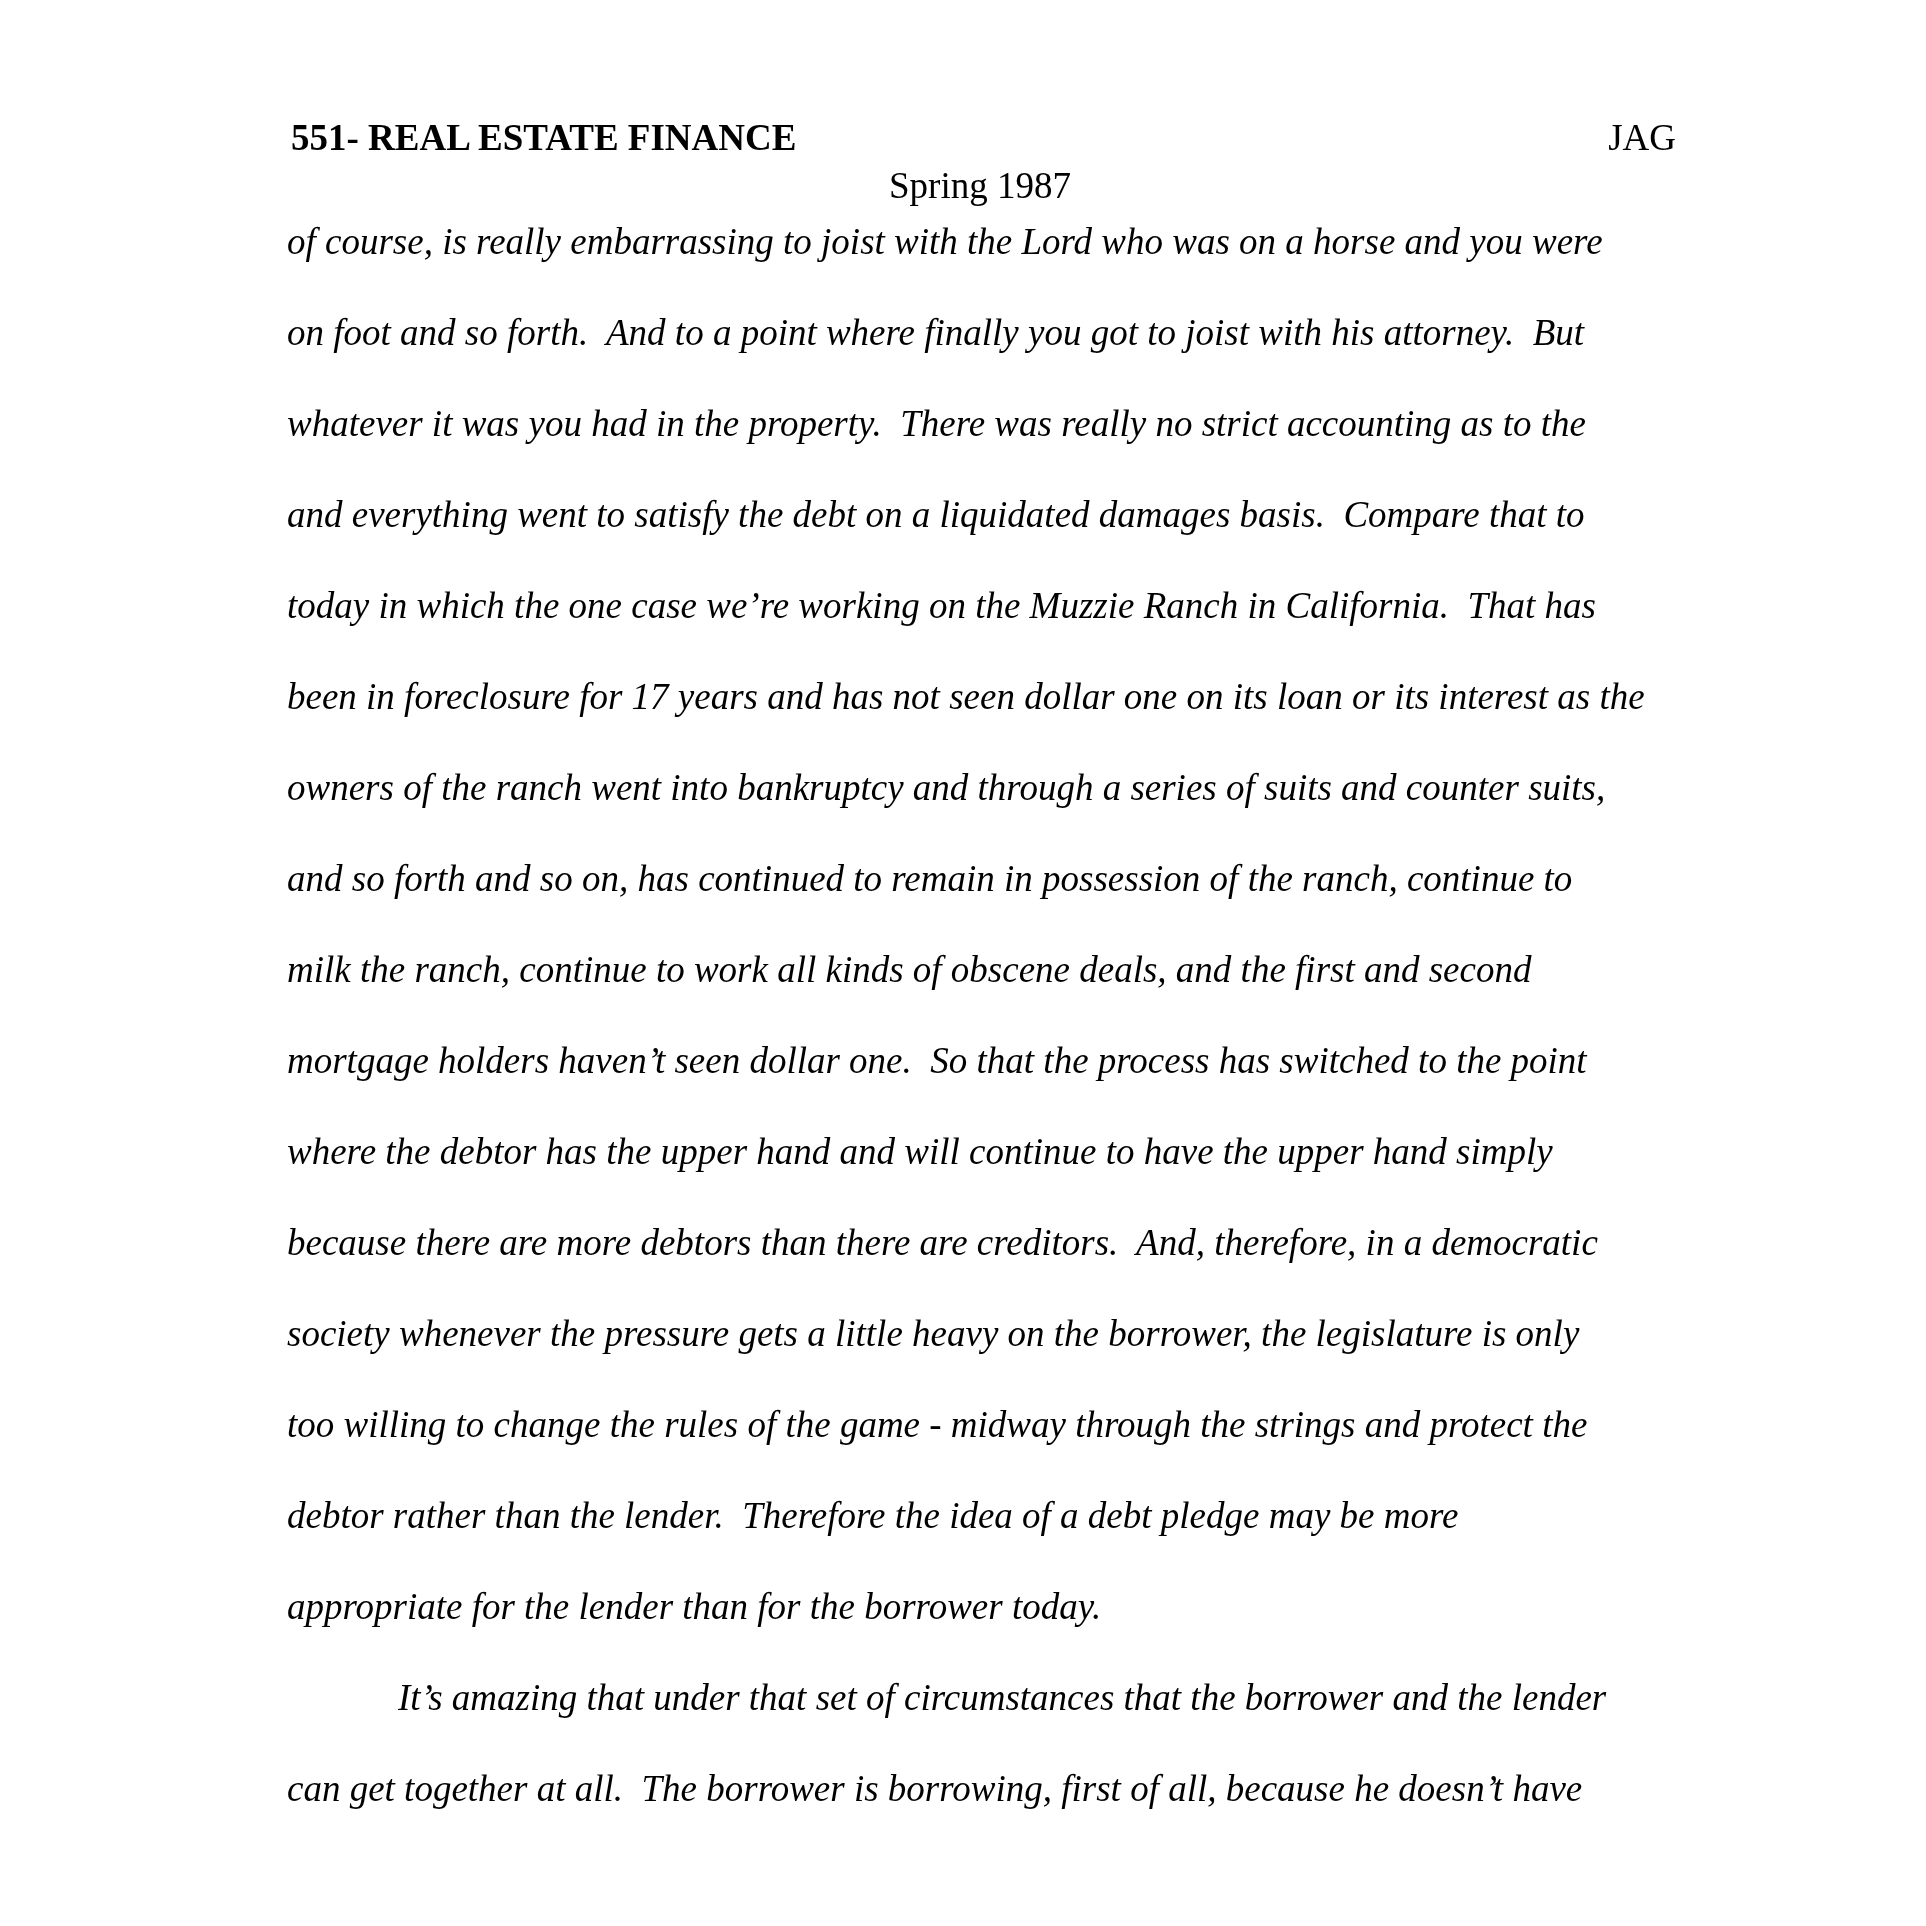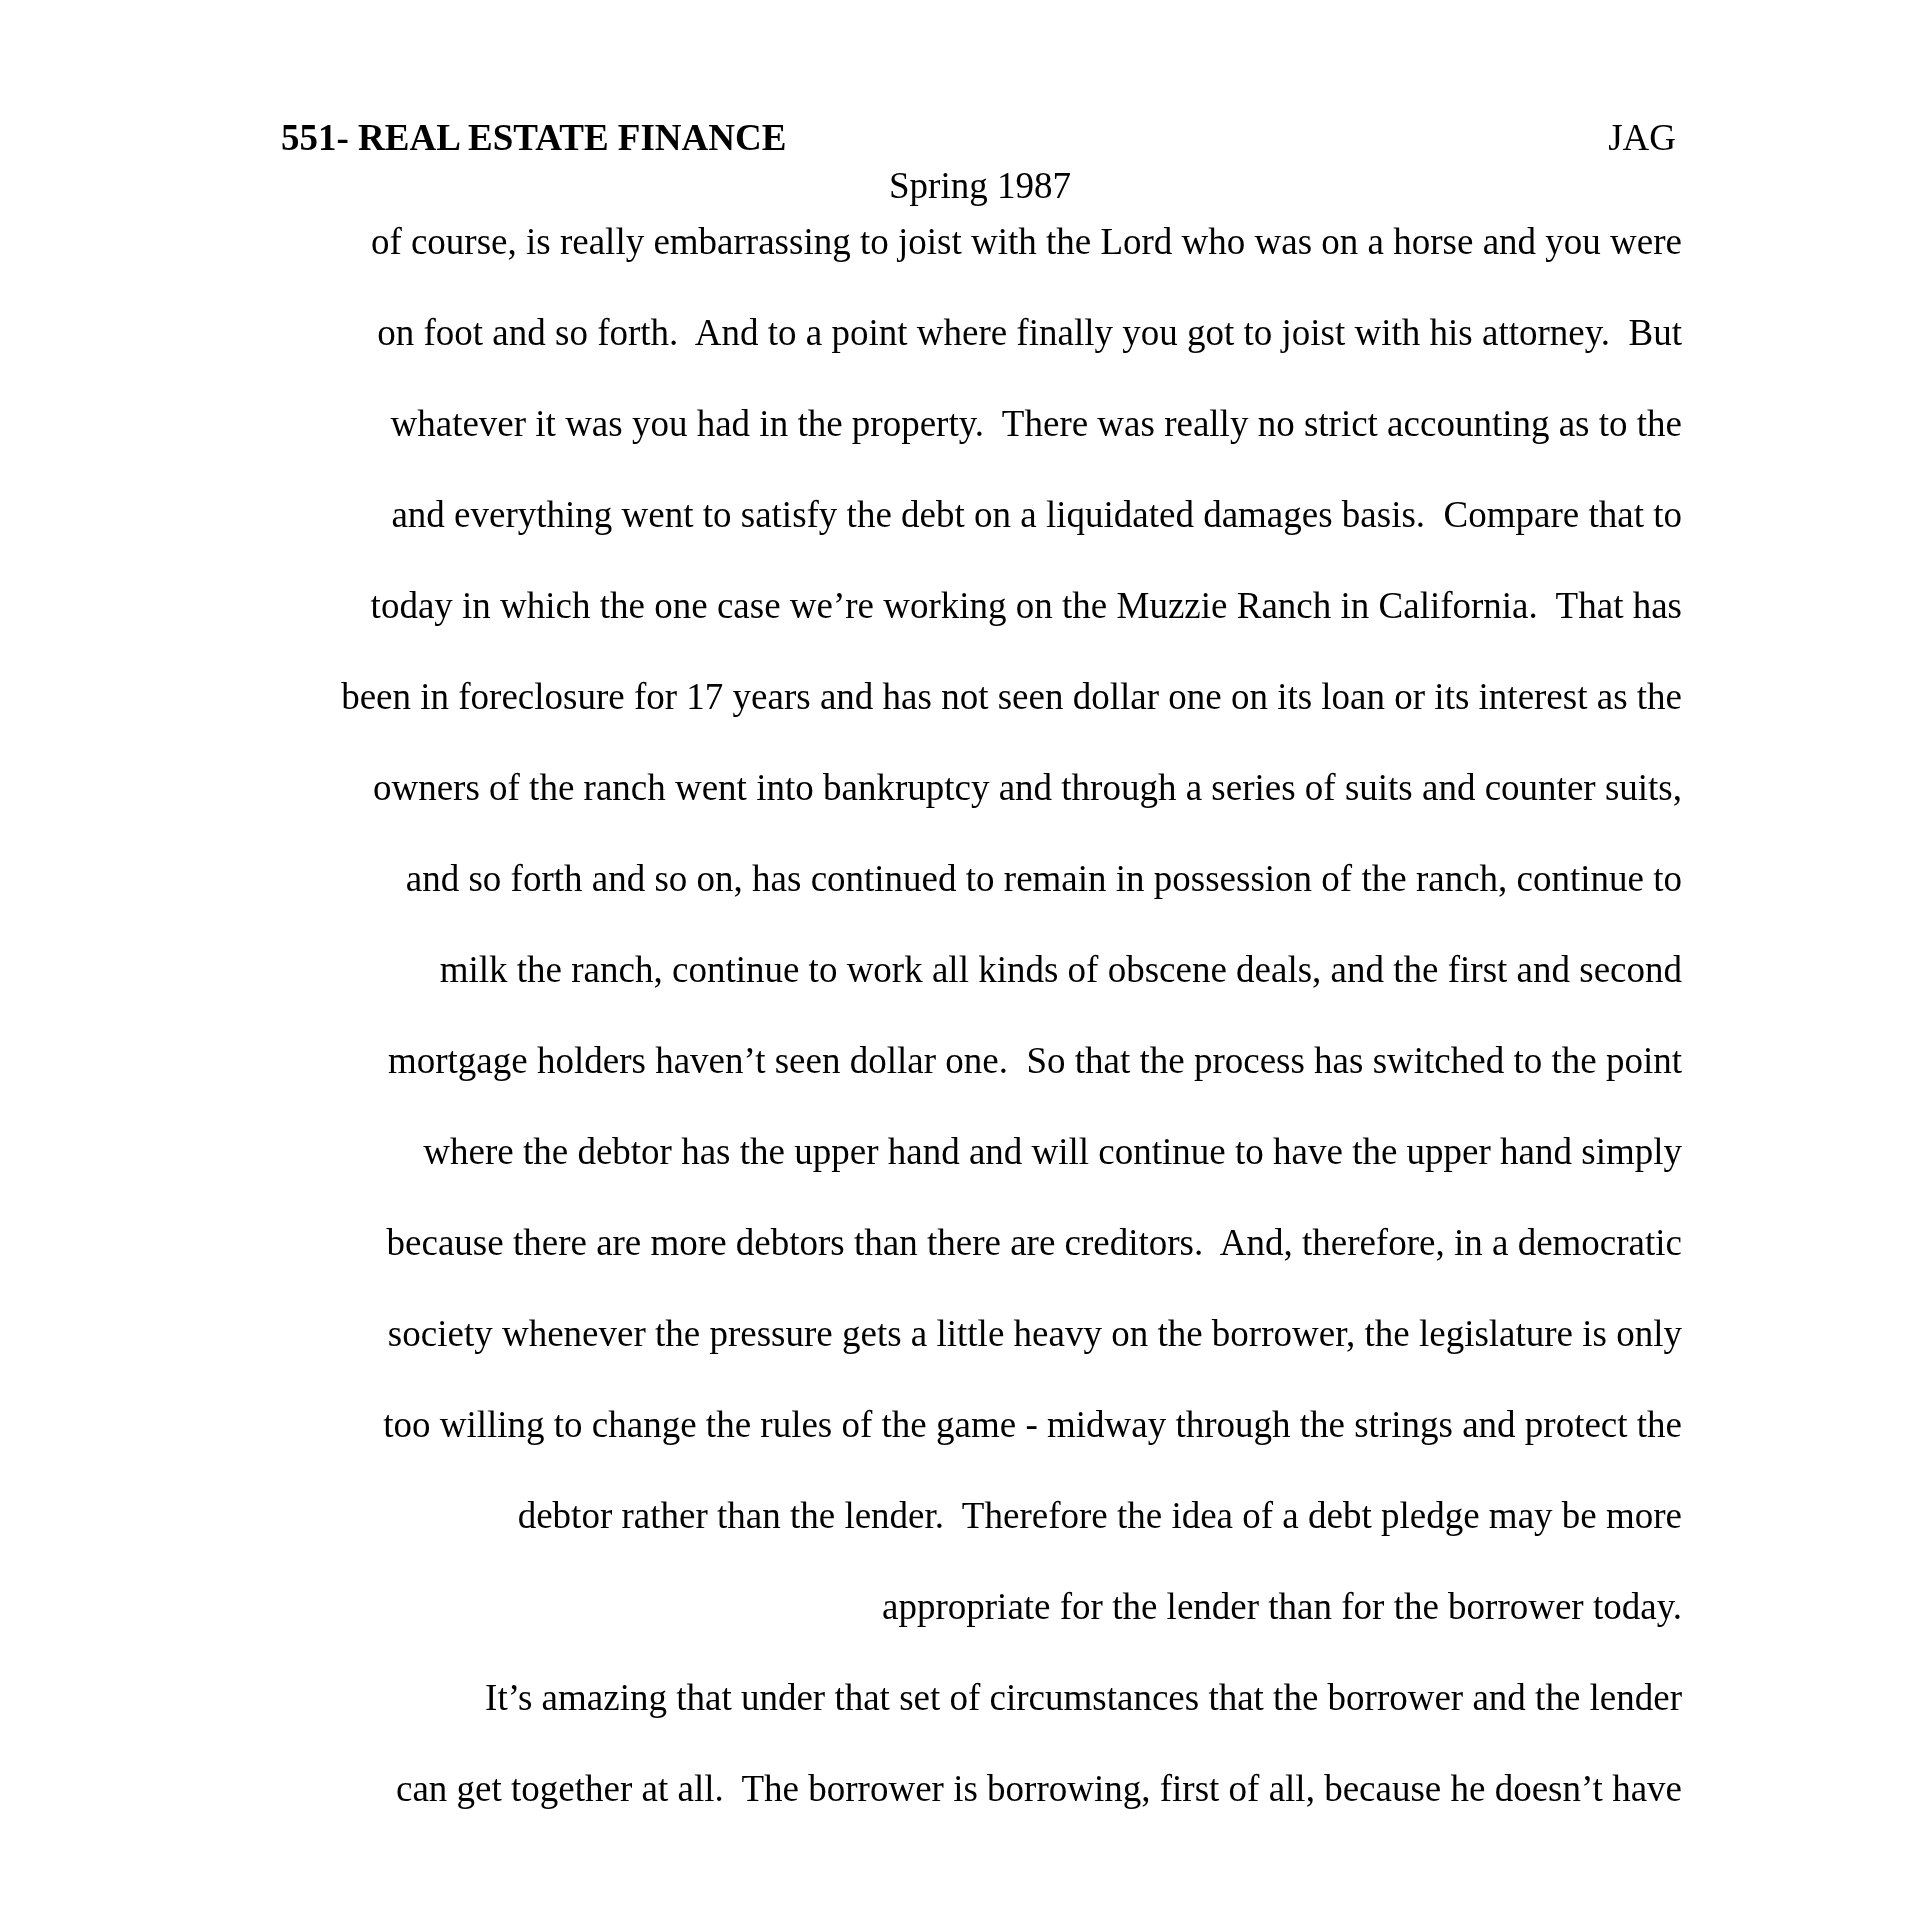--- a/index.html
+++ b/index.html
@@ -17,21 +17,21 @@
   .page {
     position: absolute;
     left: 0; top: 0;
     width: 1965px;
     height: 2542px;
     background: #ffffff;
     overflow: hidden;
   }
   .header-course {
     position: absolute;
-    left: 281px;
+    left: 291px;
     top: 116px;
     font-size: 37px;
     font-weight: bold;
     white-space: pre;
     line-height: 1.2;
     text-align: right;
   }
   .header-term {
     position: absolute;
     left: 889px;
@@ -53,21 +53,22 @@
     position: absolute;
     left: 287px;
     top: 196px;
     width: 1395px;
   }
   .line {
     font-size: 37px;
     line-height: 91px;
     height: 91px;
     white-space: pre;
-    text-align: right;
+    text-align: left;
+    font-style: italic;
   }
   .line.indent {
     text-indent: 111px;
   }
 </style>
 </head>
 <body>
 
 <div class="page">
 

